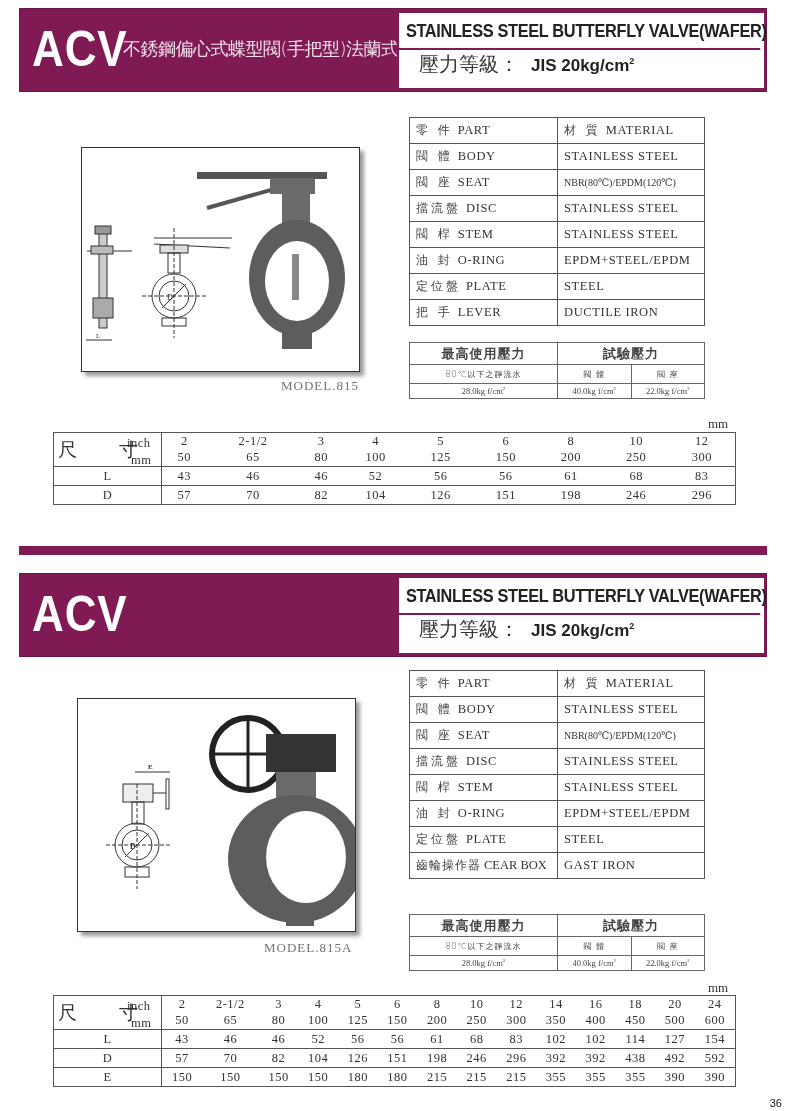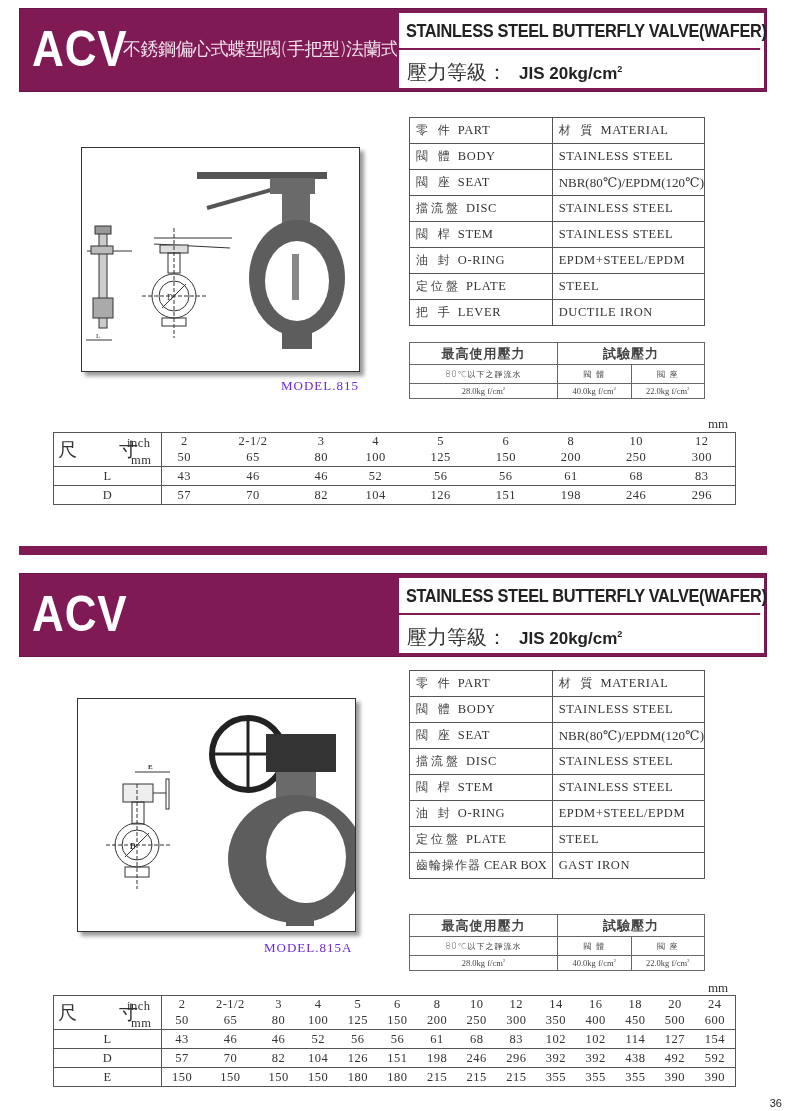--- a/index.html
+++ b/index.html
@@ -27,45 +27,45 @@
     background: #fff; border: 2px solid #7f1a55;
   }
   .right-box .en-title {
     height: 37px; border-bottom: 2px solid #7f1a55;
     font-family: "Liberation Sans", "DejaVu Sans", sans-serif; font-weight: bold;
     font-size: 19px; color: #222; line-height: 36px; padding-left: 8px;
     white-space: nowrap; letter-spacing: -0.4px;
     transform: scaleX(0.86); transform-origin: left center; width: 420px;
   }
   .right-box .pressure {
-    height: 38px; line-height: 38px; padding-left: 8px; white-space: nowrap;
+    height: 38px; line-height: 22px; padding-left: 20px; white-space: nowrap;
   }
   .pressure .lbl { font-family: "DejaVu Sans", sans-serif; font-size: 20px; color: #333; font-weight: 300; }
   .pressure .val { font-family: "Liberation Sans", "DejaVu Sans", sans-serif; font-weight: bold; font-size: 17px; color: #222; margin-left: 12px; }
   .pressure sup { font-size: 9px; vertical-align: 7px; }
 
   
   .img-frame {
     position: absolute; border: 1px solid #333; background: #fff;
     box-shadow: 4px 4px 4px #999;
   }
   .model-label {
-    position: absolute; font-size: 13px; letter-spacing: 1px; color: #6d28d9;
+    position: absolute; font-size: 13px; letter-spacing: 1px; color: #737373;
   }
 
   
   table { border-collapse: collapse; }
   .parts { position: absolute; left: 409px; width: 296px; padding-left: 15px; }
   .parts td {
     border: 1px solid #555; height: 26px; font-size: 12.5px; padding-left: 6px; white-space: nowrap;
     letter-spacing: 0.6px; color: #333;
   }
   .parts td.c1 { width: 148px; }
   .parts td .cn { font-family: "DejaVu Sans", sans-serif; font-size: 12px; font-weight: 300; color: #444; margin-right: 5px; letter-spacing: 3px; }
-  .parts td.small { font-size: 13px; letter-spacing: 0; }
+  .parts td.small { font-size: 10px; letter-spacing: 0; }
 
   .press { position: absolute; left: 409px; width: 296px; }
   .press td { border: 1px solid #666; text-align: center; color: #444; white-space: nowrap; }
   .press .h { font-family: "DejaVu Sans", sans-serif; font-size: 13px; height: 22px; font-weight: 700; letter-spacing: 1px; }
   .press .s { font-family: "DejaVu Sans", sans-serif; font-size: 8px; height: 19px; font-weight: 300; letter-spacing: 1px; }
   .press .v { font-size: 8.5px; height: 15px; }
   .press sup { font-size: 5px; }
 
   
   .dims { position: absolute; left: 53px; }

